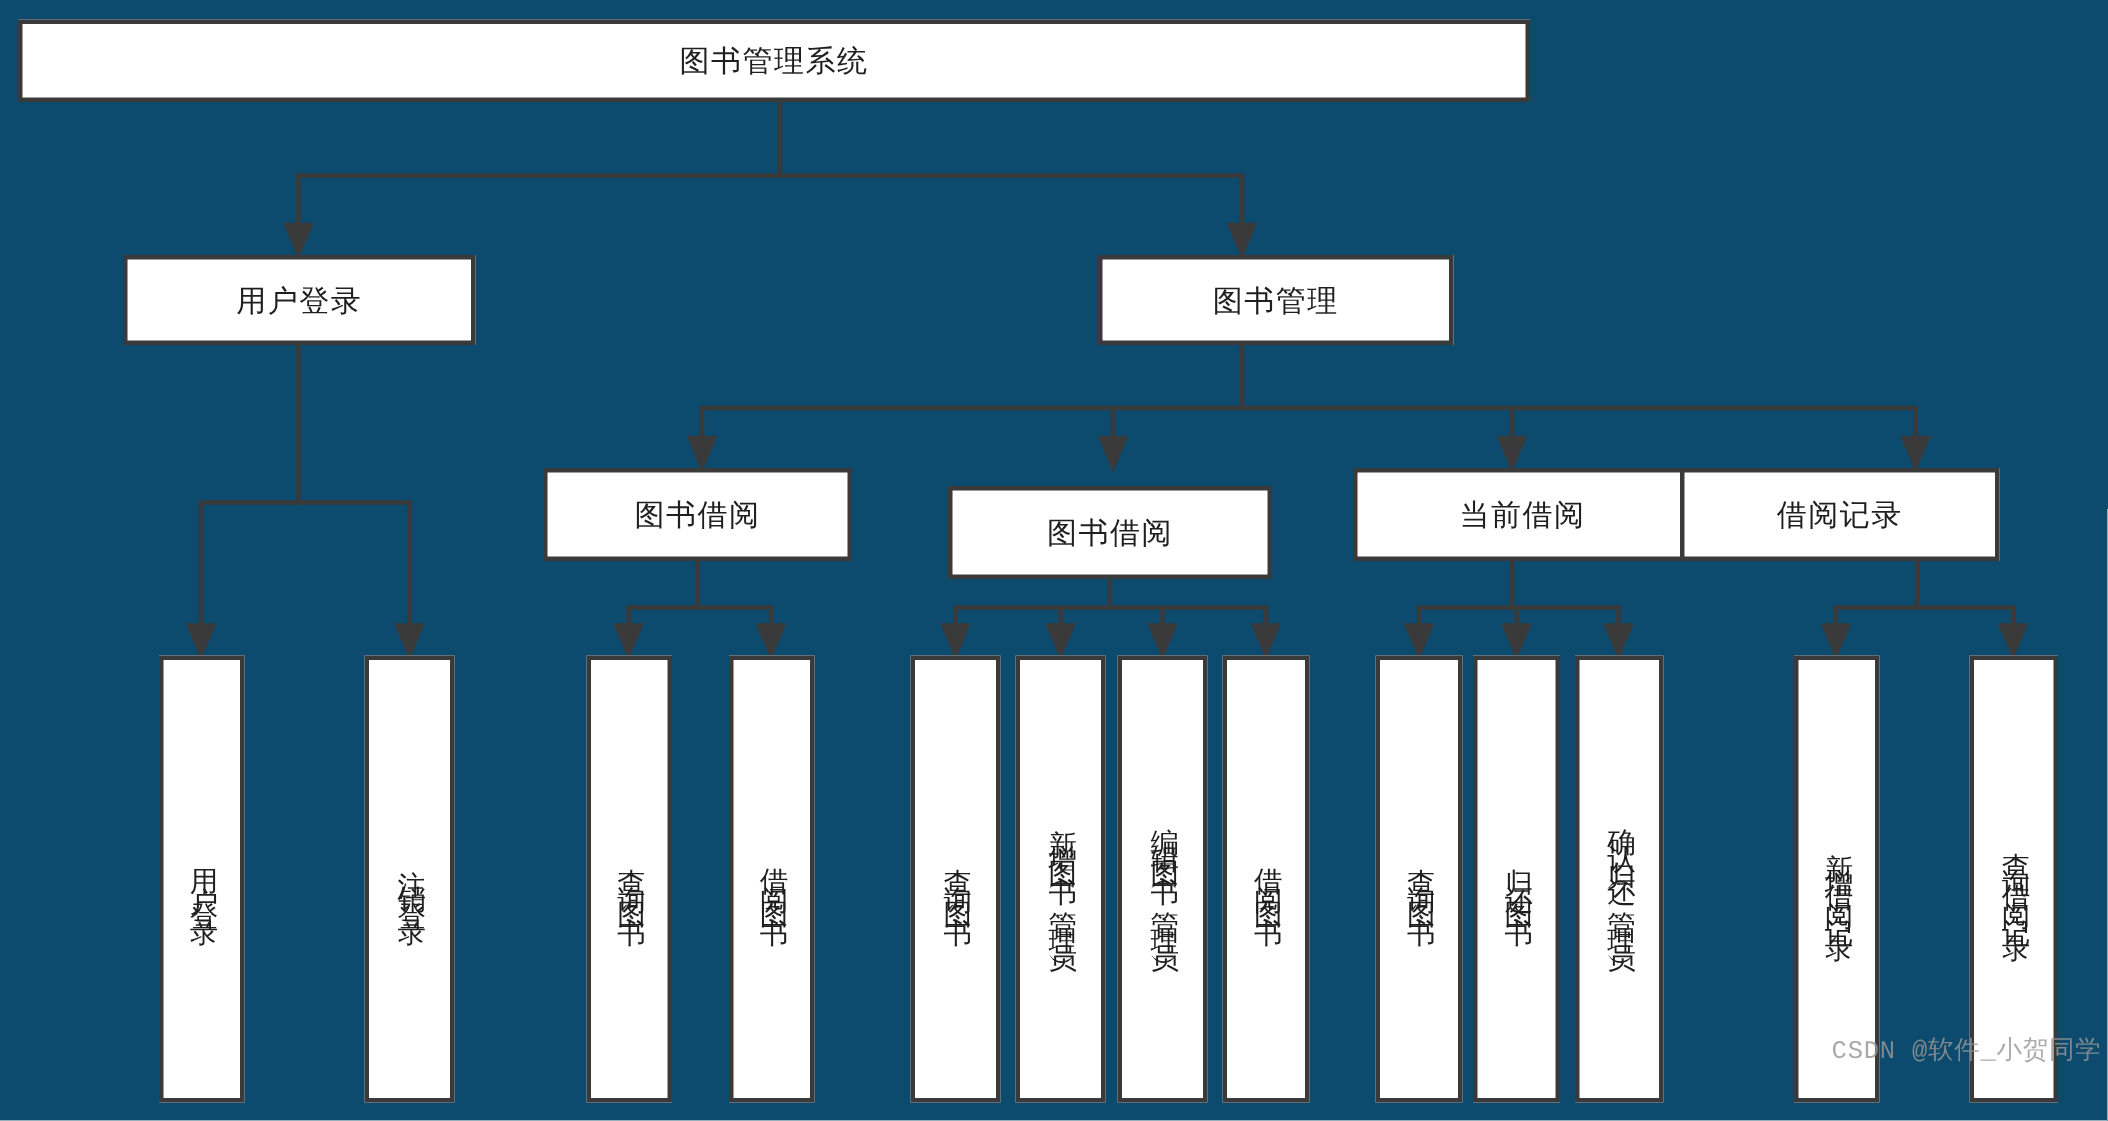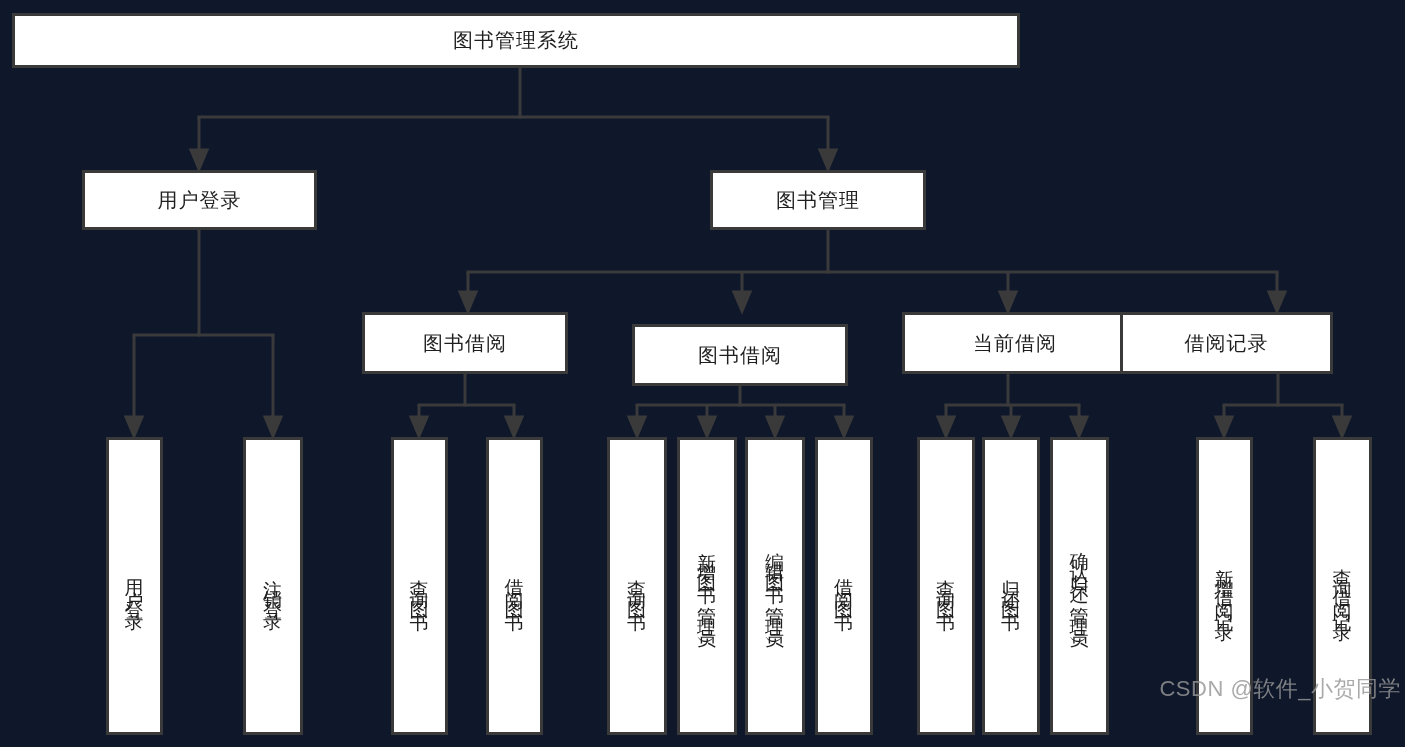--- a/index.html
+++ b/index.html
@@ -1,24 +1,24 @@
 <!DOCTYPE html>
 <html><head>
 <meta charset="utf-8">
 <style>
   html,body{margin:0;padding:0;background:#ffffff;}
-  .canvas{position:relative;width:1405px;height:747px;background:#0f172a;overflow:hidden;
-          font-family:Liberation Sans, sans-serif;color:#1f1f1f;}
+  .canvas{position:relative;width:1405px;height:747px;background:#0c4a6e;overflow:hidden;
+          font-family:Liberation Mono, monospace;color:#1f1f1f;}
   svg.connectors{position:absolute;left:0;top:0;pointer-events:none;}
   .box{position:absolute;box-sizing:border-box;border:3px solid #3a3a3a;background:#ffffff;
        display:flex;align-items:center;justify-content:center;z-index:2;}
   .box.h span{font-size:20px;letter-spacing:1px;white-space:nowrap;}
   .box.v span{writing-mode:vertical-rl;text-orientation:mixed;font-size:19px;
               letter-spacing:11px;line-height:1;white-space:nowrap;}
-  .watermark{position:absolute;top:674px;right:4px;z-index:5;font-size:22px;
+  .watermark{position:absolute;top:688px;right:4px;z-index:5;font-size:17px;
              color:rgba(150,150,150,0.82);letter-spacing:0.5px;white-space:nowrap;}
 </style>
 </head>
 <body>
 
 <div class="canvas">
 
   <svg class="connectors" width="1405" height="747">
     <g stroke="#3a3a3a" stroke-width="3" fill="#3a3a3a">
 
@@ -83,21 +83,21 @@
     </g>
   </svg>
 
   <div class="box h" style="left:12px;top:13px;width:1008px;height:55px">
     <span>图书管理系统</span>
   </div>
 
   <div class="box h" style="left:82px;top:170px;width:235px;height:60px">
     <span>用户登录</span>
   </div>
-  <div class="box h" style="left:710px;top:170px;width:216px;height:60px">
+  <div class="box h" style="left:732px;top:170px;width:237px;height:60px">
     <span>图书管理</span>
   </div>
 
   <div class="box h" style="left:362px;top:312px;width:206px;height:62px">
     <span>图书借阅</span>
   </div>
   <div class="box h" style="left:632px;top:324px;width:216px;height:62px">
     <span>图书借阅</span>
   </div>
   <div class="box h" style="left:902px;top:312px;width:226px;height:62px">

